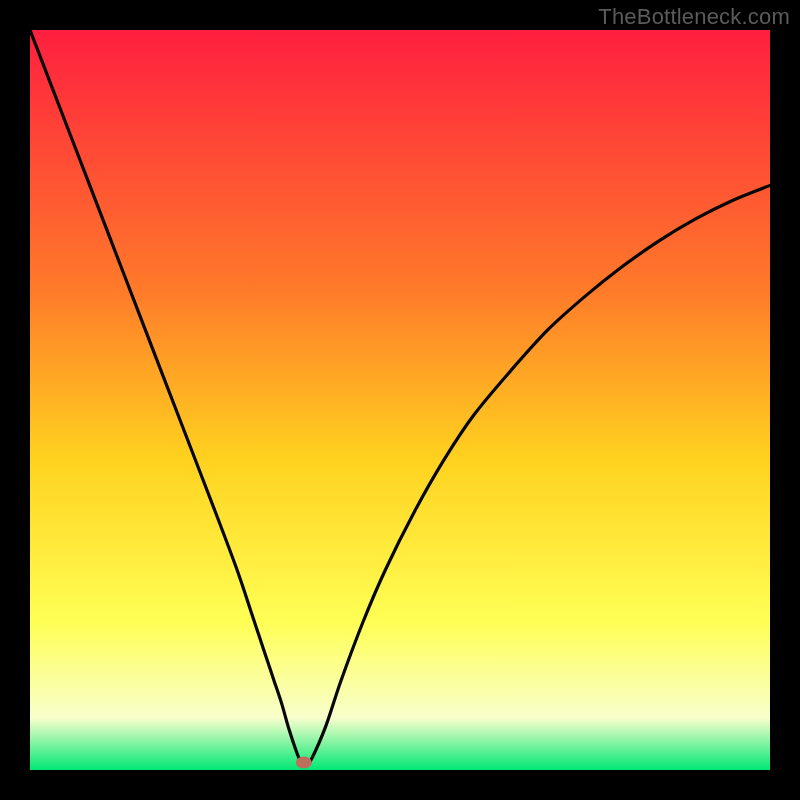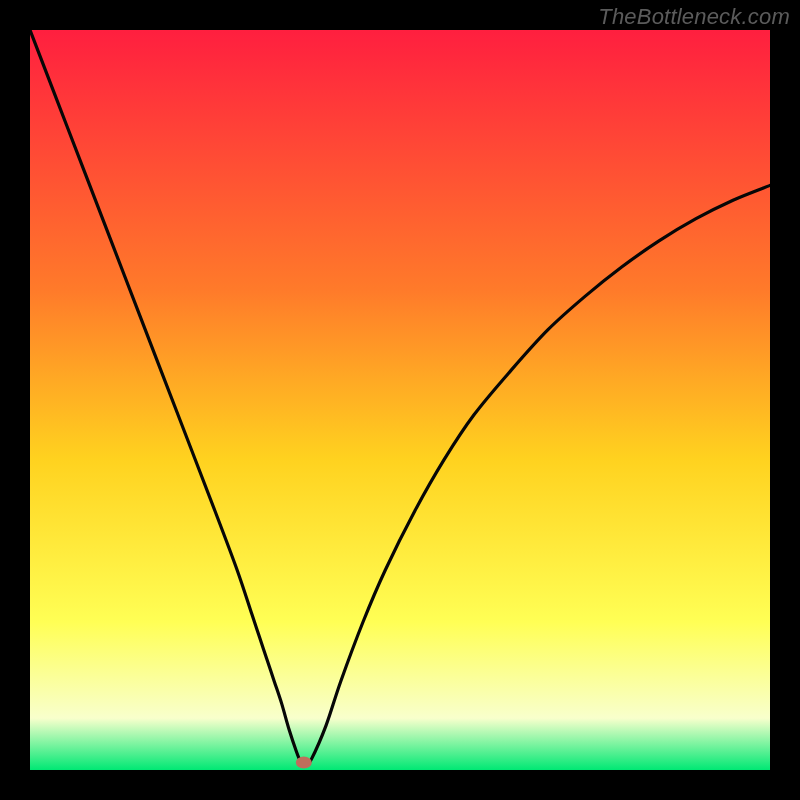--- a/index.html
+++ b/index.html
@@ -20,21 +20,20 @@
     background: #000000;
   }
   .attribution {
     position: absolute;
     top: 4px;
     right: 10px;
     color: #5b5b5b;
     font-size: 22px;
     font-weight: 500;
     letter-spacing: 0.2px;
-    font-style: italic;
   }
   svg {
     display: block;
   }
 </style>
 </head>
 <body>
 
 <div class="attribution">TheBottleneck.com</div>
 

